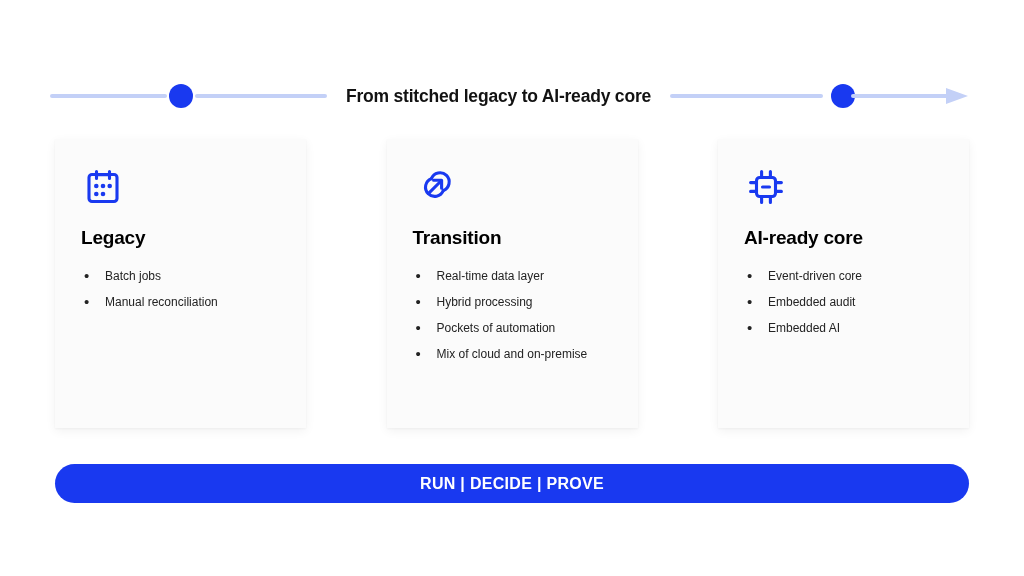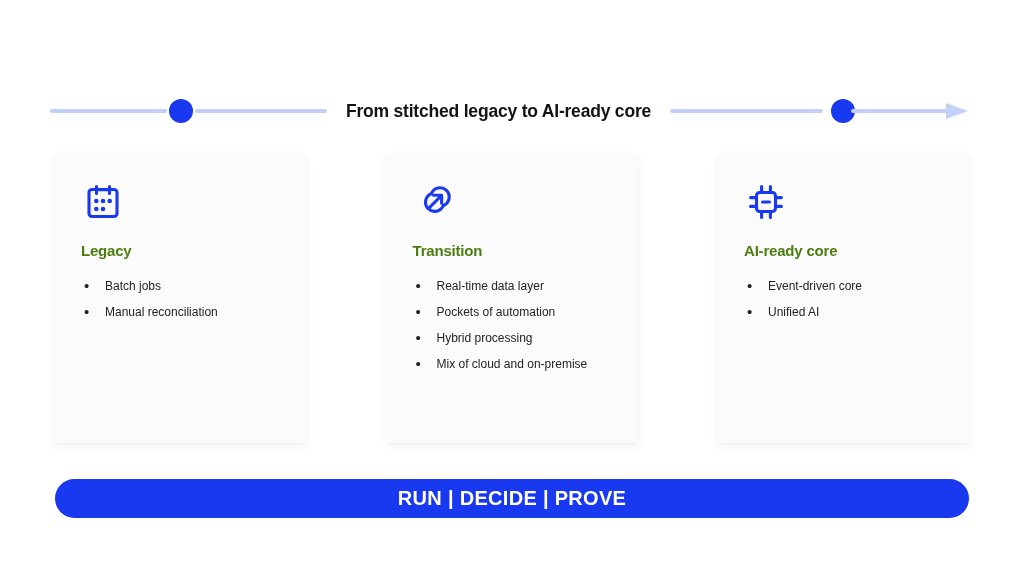--- a/index.html
+++ b/index.html
@@ -11,21 +11,20 @@
     width: 1024px;
     height: 576px;
     font-family: "Liberation Sans", sans-serif;
     color: #141414;
     overflow: hidden;
     position: relative;
   }
   .stage {
     position: absolute;
     inset: 0;
-    margin-top: 15px;
   }
 
   
   .timeline {
     position: absolute;
     left: 50px;
     top: 82px;
     width: 924px;
     height: 28px;
   }
@@ -94,24 +93,24 @@
     background: #fbfbfb;
     box-sizing: border-box;
     padding: 26px 24px 0 26px;
     box-shadow: 0 3px 10px rgba(0,0,0,0.055), 0 1px 2px rgba(0,0,0,0.04);
   }
   .card-icon {
     height: 48px;
     margin-bottom: 14px;
   }
   .card-title {
-    font-size: 15px;
+    font-size: 19px;
     font-weight: bold;
     letter-spacing: -0.2px;
-    color: #4d7c0f;
+    color: #000000;
     margin-bottom: 18px;
   }
   .card-list {
     list-style: none;
     margin: 0;
     padding: 0;
   }
   .card-list li {
     position: relative;
     padding-left: 24px;
@@ -132,21 +131,21 @@
   
   .banner {
     position: absolute;
     left: 55px;
     top: 464px;
     width: 914px;
     height: 39px;
     background: #1939f0;
     border-radius: 20px;
     color: #ffffff;
-    font-size: 20px;
+    font-size: 16px;
     font-weight: bold;
     letter-spacing: 0.3px;
     display: flex;
     align-items: center;
     justify-content: center;
   }
 </style>
 </head>
 <body>
 
@@ -192,39 +191,40 @@
         <svg width="44" height="44" viewBox="0 0 44 44" fill="none" aria-hidden="true">
           <path d="M18.4 13.6a9.2 9.2 0 1 0 11.9 11.9" stroke="#1939f0" stroke-width="3.1" stroke-linecap="round"></path>
           <path d="M30.3 25.5a9.2 9.2 0 1 0-11.9-11.9" stroke="#1939f0" stroke-width="3.1" stroke-linecap="round"></path>
           <path d="M15.6 28.4 28 16" stroke="#1939f0" stroke-width="3.1" stroke-linecap="round"></path>
           <path d="M20.6 15.3H28.6V23.3" stroke="#1939f0" stroke-width="3.1" stroke-linecap="round" stroke-linejoin="round"></path>
         </svg>
       </div>
       <div class="card-title">Transition</div>
       <ul class="card-list">
         <li>Real-time data layer</li>
+        <li>Hybrid processing</li>
         <li>Pockets of automation</li>
-        <li>Hybrid processing</li>
         <li>Mix of cloud and on-premise</li>
       </ul>
     </div>
 
     <div class="card">
       <div class="card-icon">
         <svg width="44" height="44" viewBox="0 0 44 44" fill="none" aria-hidden="true">
           <rect x="12.5" y="12.5" width="19" height="19" rx="3.2" stroke="#1939f0" stroke-width="3.1"></rect>
           <path d="M18.5 22h7" stroke="#1939f0" stroke-width="3.1" stroke-linecap="round"></path>
           <path d="M17.6 6.6v5.9M26.4 6.6v5.9M17.6 31.5v5.9M26.4 31.5v5.9" stroke="#1939f0" stroke-width="3.1" stroke-linecap="round"></path>
           <path d="M6.6 17.6h5.9M6.6 26.4h5.9M31.5 17.6h5.9M31.5 26.4h5.9" stroke="#1939f0" stroke-width="3.1" stroke-linecap="round"></path>
         </svg>
       </div>
       <div class="card-title">AI-ready core</div>
       <ul class="card-list">
         <li>Event-driven core</li>
-        <li>Unified AI</li>
+        <li>Embedded audit</li>
+        <li>Embedded AI</li>
       </ul>
     </div>
 
   </div>
 
   <div class="banner">
     <span>RUN | DECIDE | PROVE</span>
   </div>
 
 </div>

